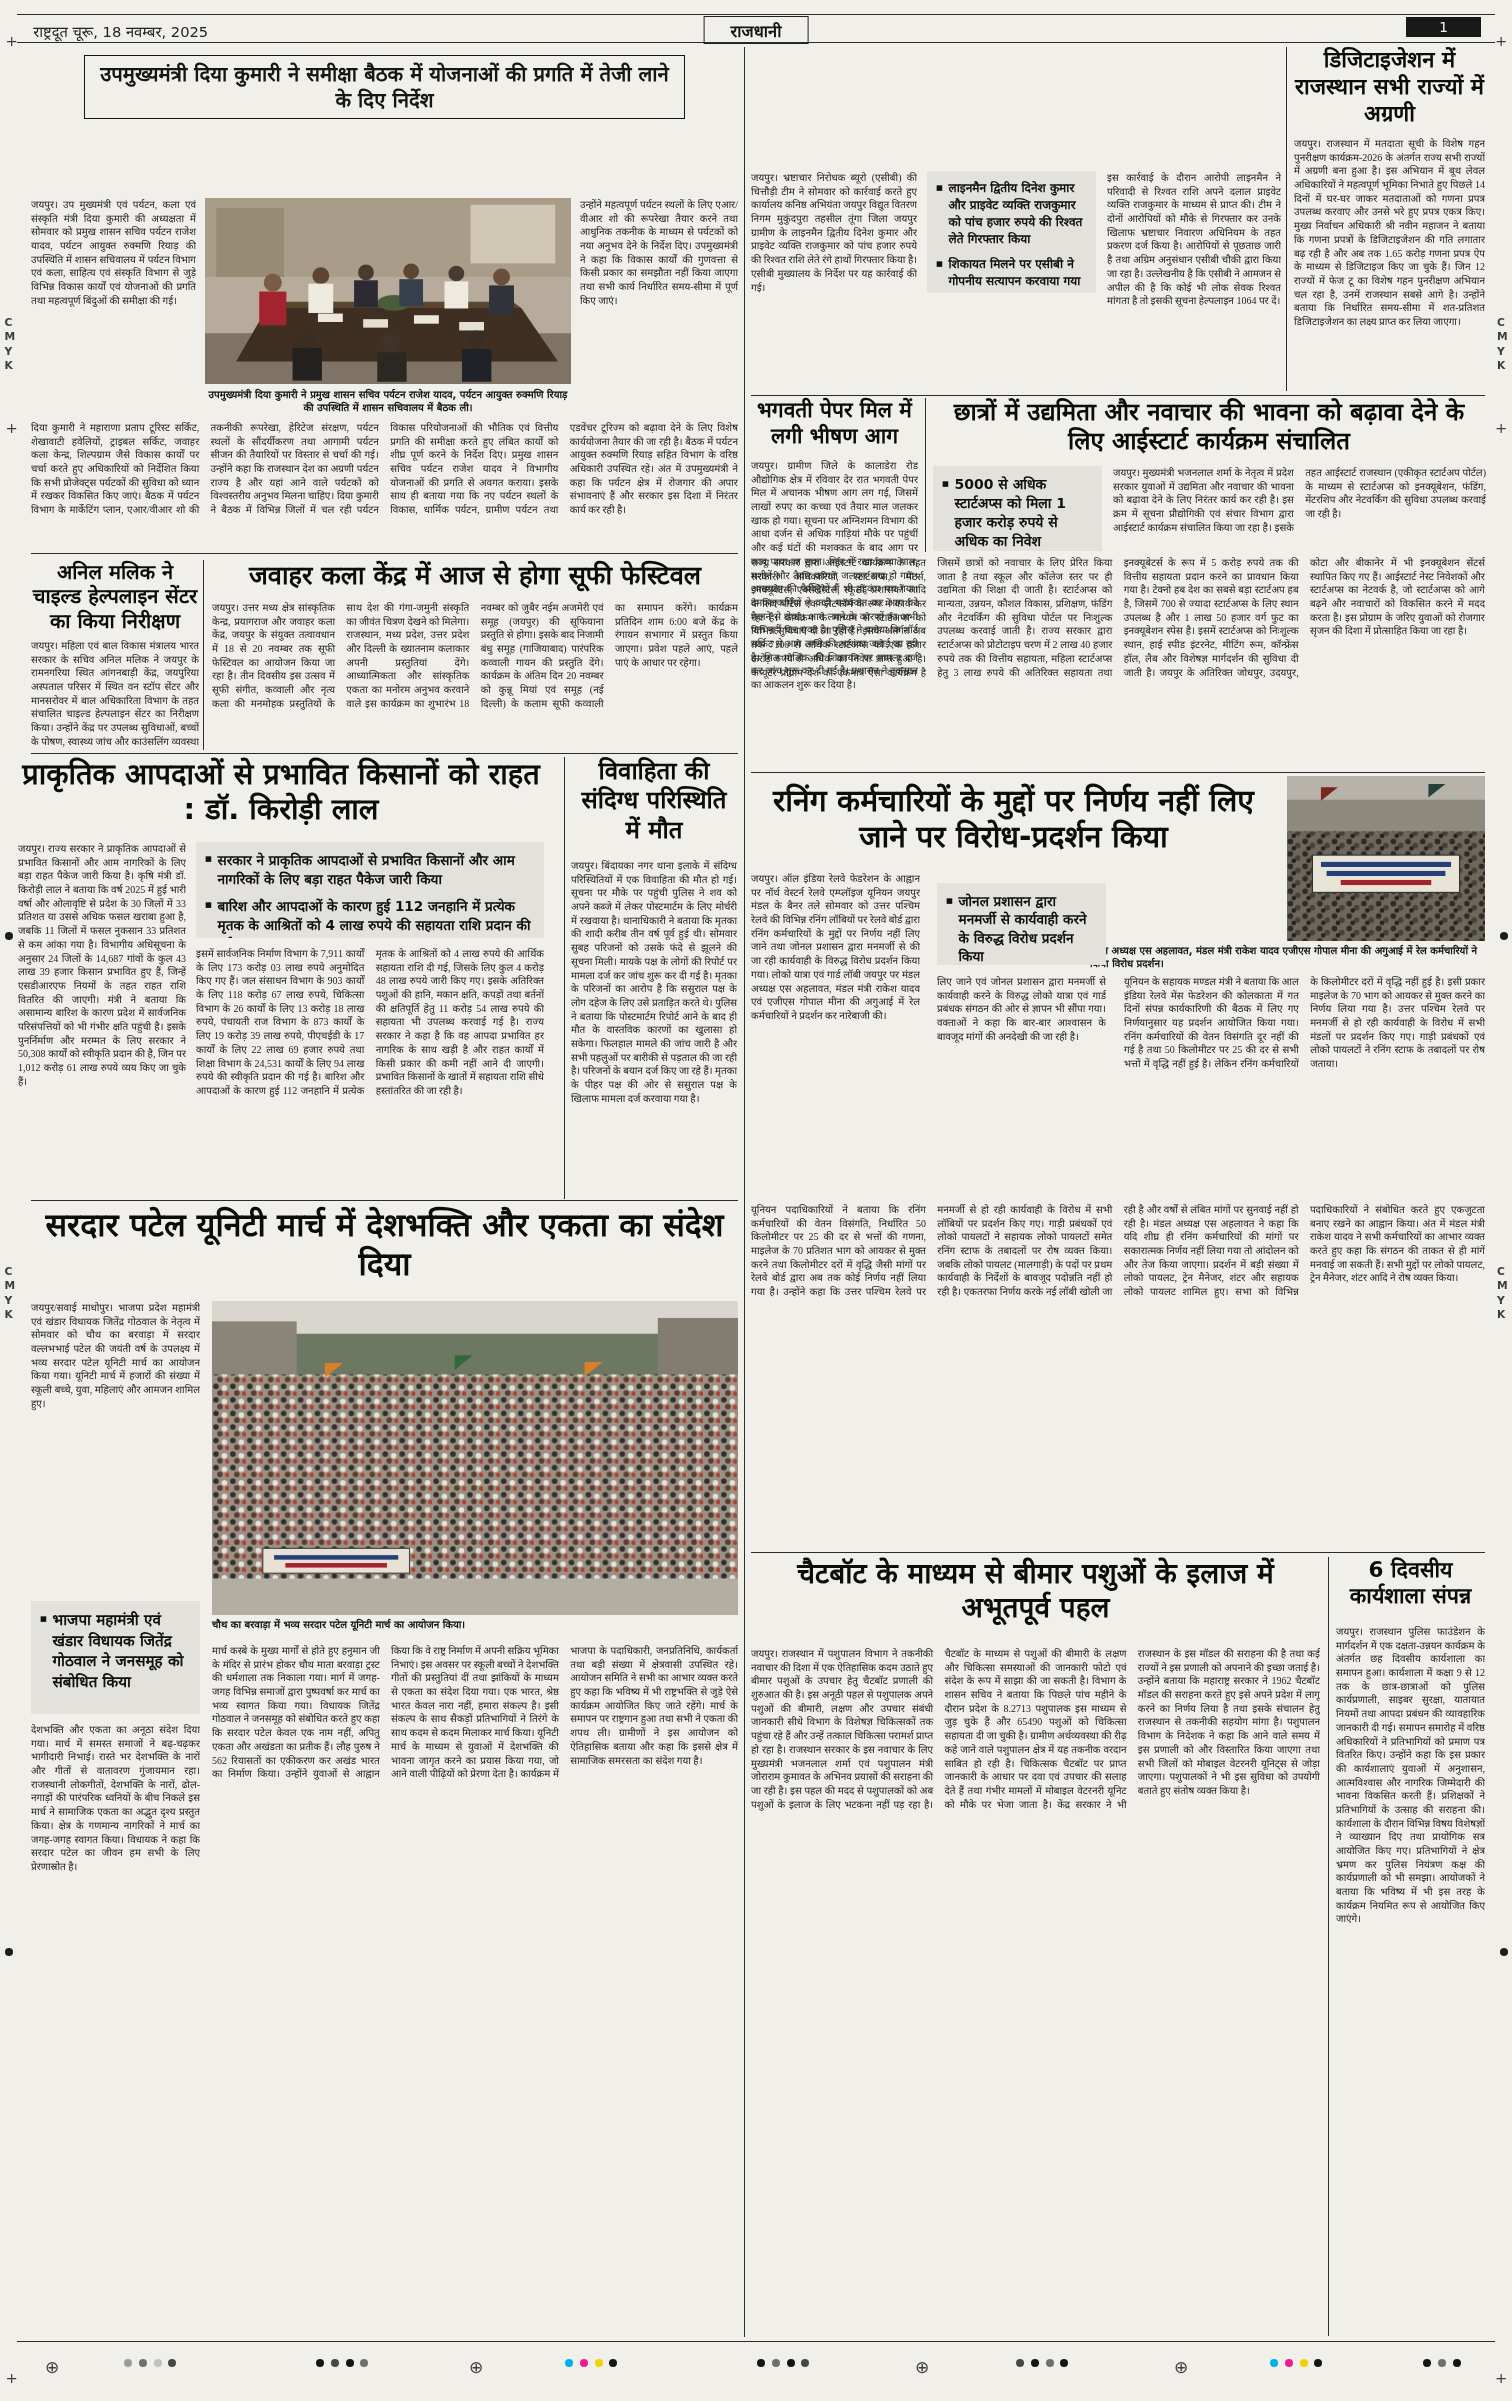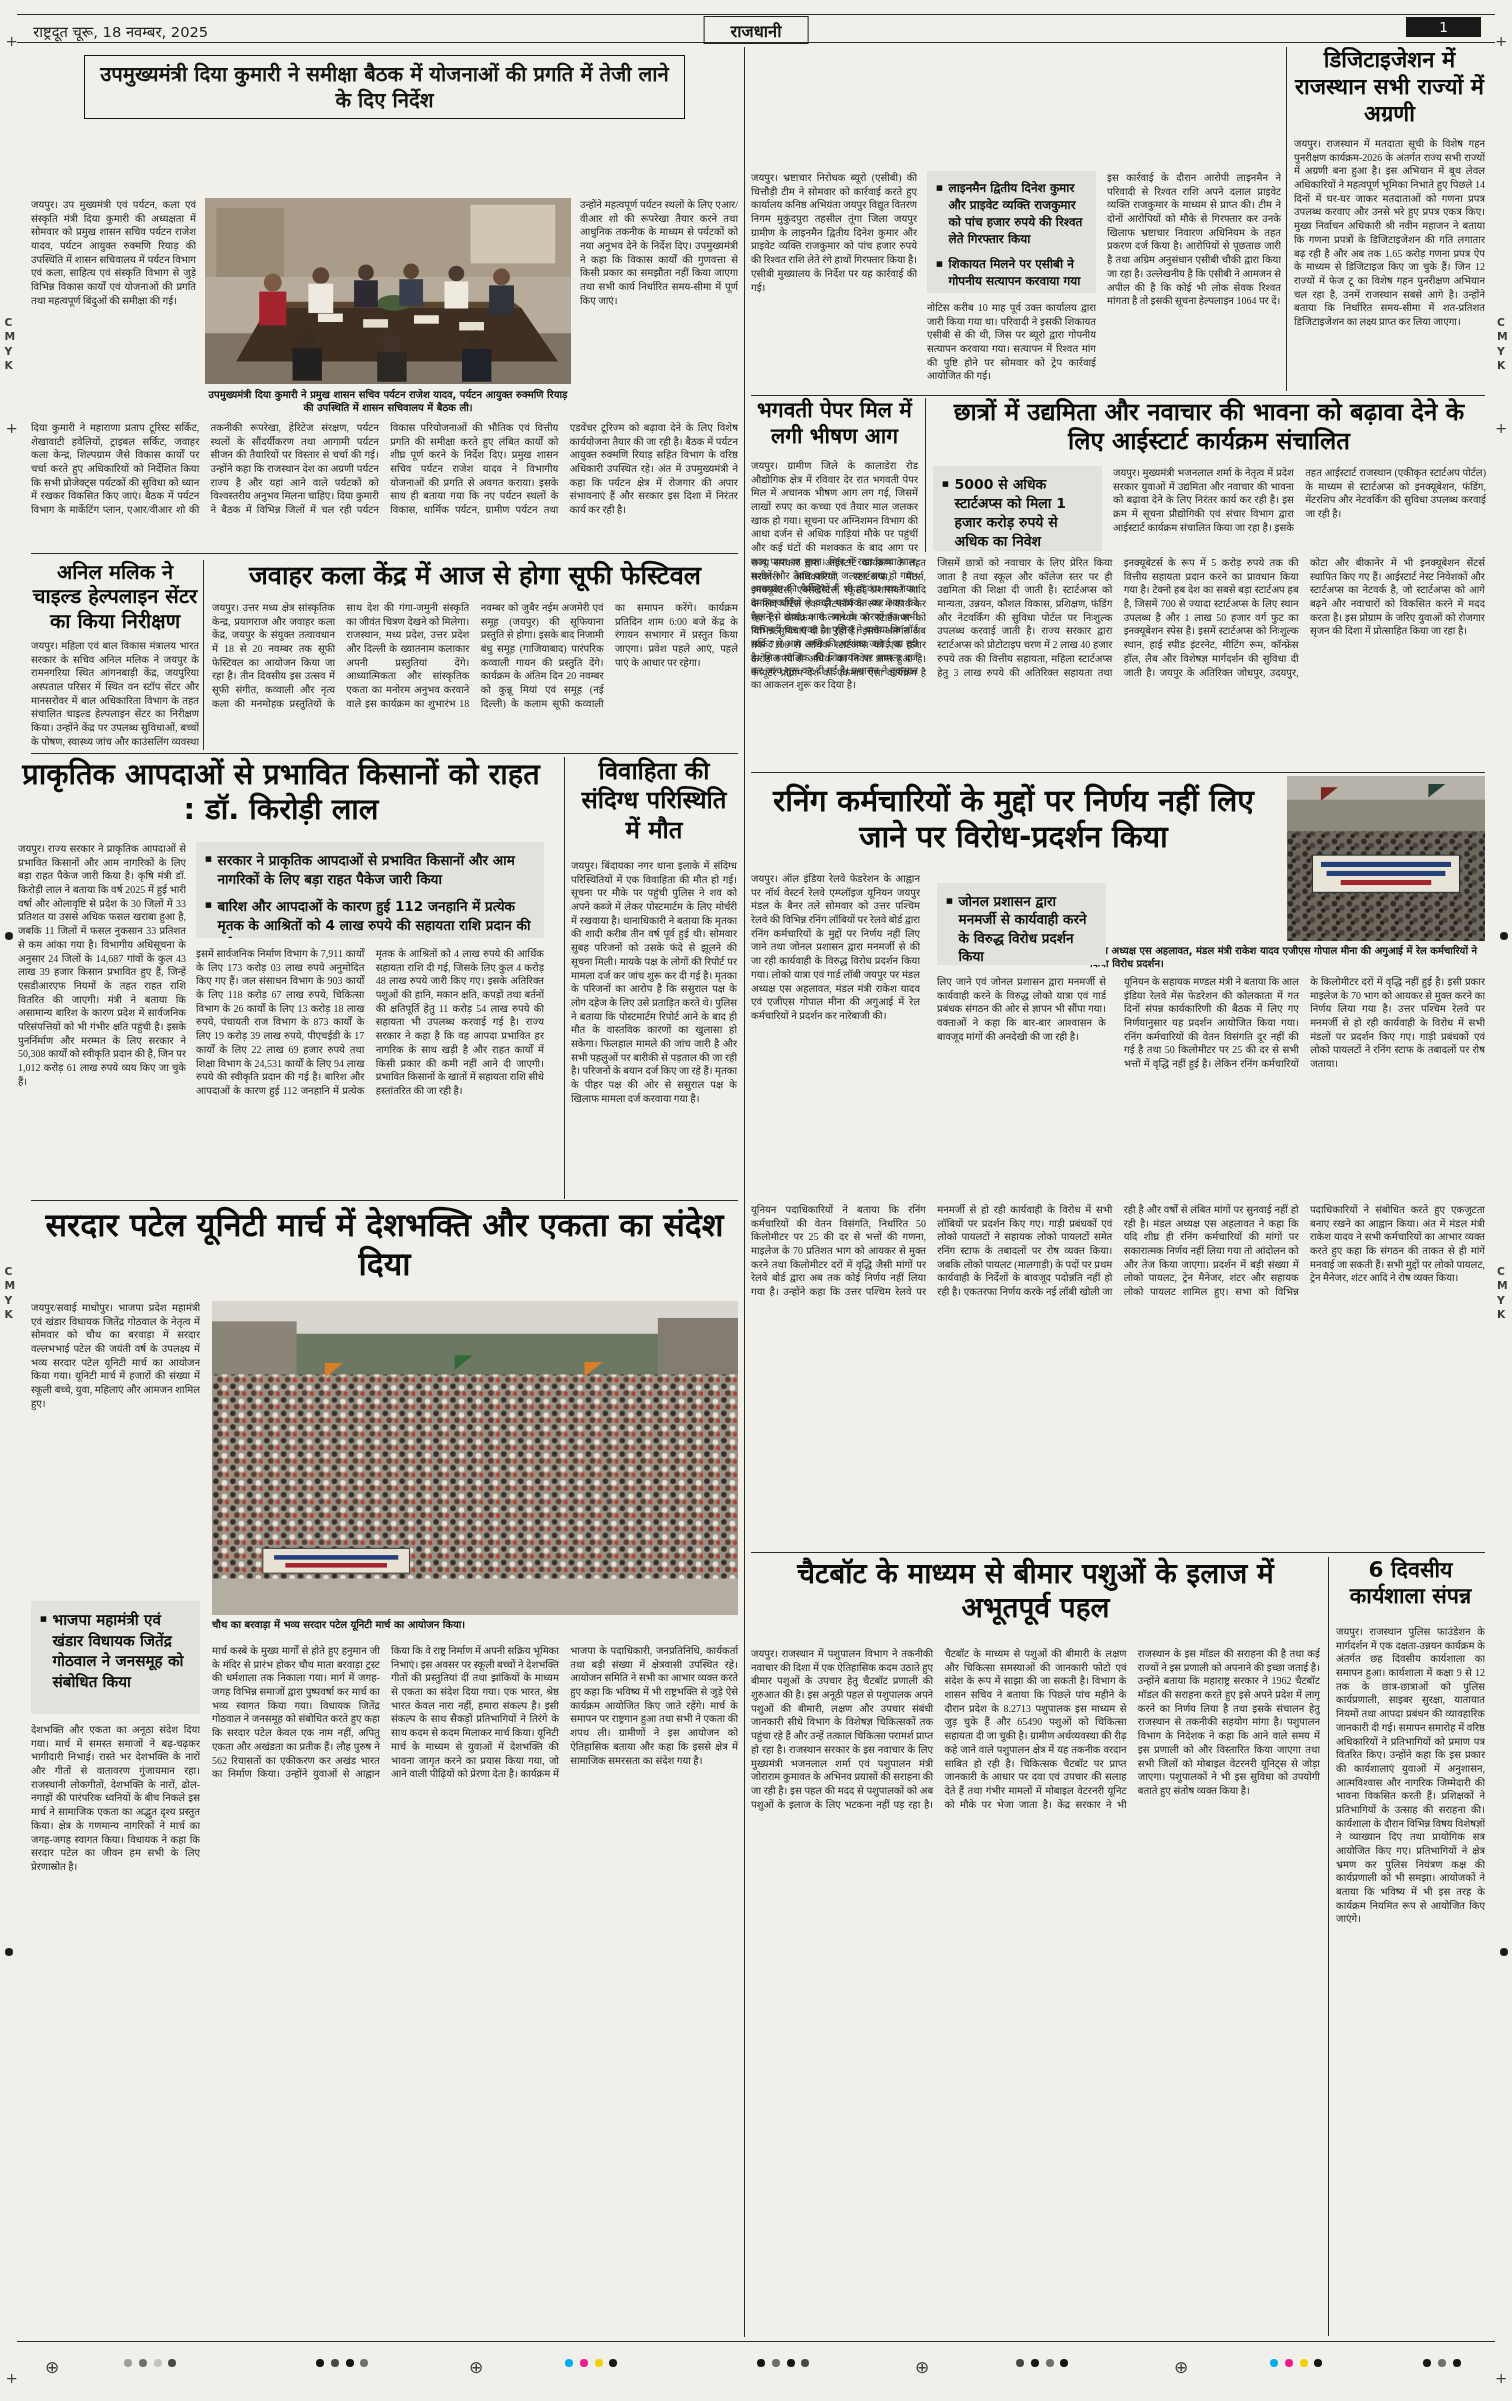--- a/index.html
+++ b/index.html
@@ -118,21 +118,20 @@
     <div class="abs graybox" style="left:176px;top:124px;width:169px;height:122px">
       <div class="bullet" style="font-size:12px">
         <span class="sq">■</span>
         <span>लाइनमैन द्वितीय दिनेश कुमार और प्राइवेट व्यक्ति राजकुमार को पांच हजार रुपये की रिश्वत लेते गिरफ्तार किया</span>
       </div>
       <div class="bullet" style="font-size:12px">
         <span class="sq">■</span>
         <span>शिकायत मिलने पर एसीबी ने गोपनीय सत्यापन करवाया गया</span>
       </div>
     </div>
-    <div class="abs body" style="left:176px;top:254px;width:169px;height:91px">नोटिस करीब 10 माह पूर्व उक्त कार्यालय द्वारा जारी किया गया था। परिवादी ने इसकी शिकायत एसीबी से की थी, जिस पर ब्यूरो द्वारा गोपनीय सत्यापन करवाया गया। सत्यापन में रिश्वत मांग की पुष्टि होने पर सोमवार को ट्रेप कार्रवाई आयोजित की गई।</div>
     <div class="abs body" style="left:356px;top:124px;width:174px;height:221px">इस कार्रवाई के दौरान आरोपी लाइनमैन ने परिवादी से रिश्वत राशि अपने दलाल प्राइवेट व्यक्ति राजकुमार के माध्यम से प्राप्त की। टीम ने दोनों आरोपियों को मौके से गिरफ्तार कर उनके खिलाफ भ्रष्टाचार निवारण अधिनियम के तहत प्रकरण दर्ज किया है। आरोपियों से पूछताछ जारी है तथा अग्रिम अनुसंधान एसीबी चौकी द्वारा किया जा रहा है। उल्लेखनीय है कि एसीबी ने आमजन से अपील की है कि कोई भी लोक सेवक रिश्वत मांगता है तो इसकी सूचना हेल्पलाइन 1064 पर दें।</div>
   </section>
 
   <section class="block" style="left:1294px;top:47px;width:191px;height:346px">
     <h1 class="hl" style="font-size:22px">डिजिटाइजेशन में राजस्थान सभी राज्यों में अग्रणी</h1>
     <div class="abs body" style="left:0;top:90px;width:191px;height:255px">जयपुर। राजस्थान में मतदाता सूची के विशेष गहन पुनरीक्षण कार्यक्रम-2026 के अंतर्गत राज्य सभी राज्यों में अग्रणी बना हुआ है। इस अभियान में बूथ लेवल अधिकारियों ने महत्वपूर्ण भूमिका निभाते हुए पिछले 14 दिनों में घर-घर जाकर मतदाताओं को गणना प्रपत्र उपलब्ध करवाए और उनसे भरे हुए प्रपत्र एकत्र किए। मुख्य निर्वाचन अधिकारी श्री नवीन महाजन ने बताया कि गणना प्रपत्रों के डिजिटाइजेशन की गति लगातार बढ़ रही है और अब तक 1.65 करोड़ गणना प्रपत्र ऐप के माध्यम से डिजिटाइज किए जा चुके हैं। जिन 12 राज्यों में फेज टू का विशेष गहन पुनरीक्षण अभियान चल रहा है, उनमें राजस्थान सबसे आगे है। उन्होंने बताया कि निर्धारित समय-सीमा में शत-प्रतिशत डिजिटाइजेशन का लक्ष्य प्राप्त कर लिया जाएगा।</div>
   </section>
 
   <section class="block" style="left:751px;top:398px;width:167px;height:373px">
     <h1 class="hl" style="font-size:21px">भगवती पेपर मिल में लगी भीषण आग</h1>

